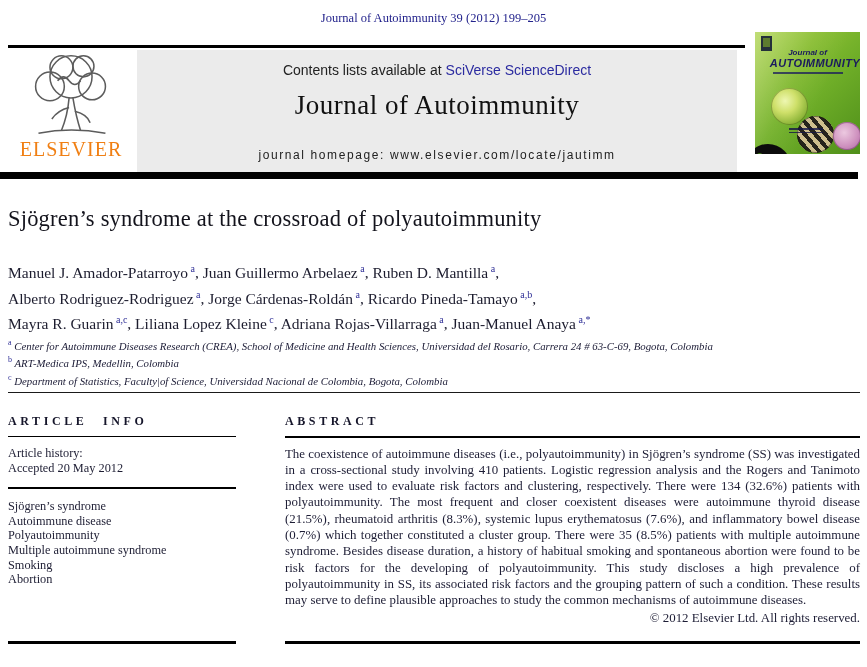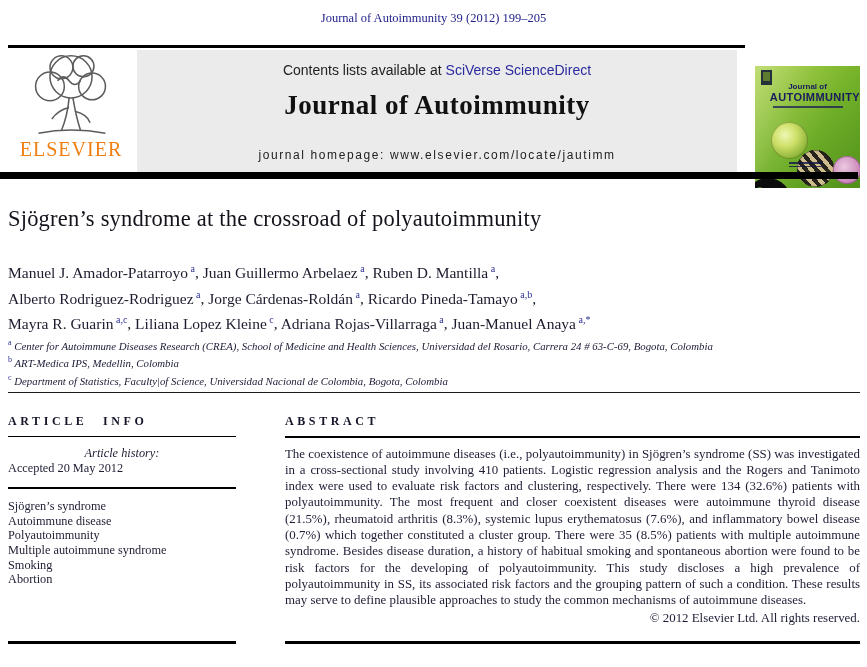--- a/index.html
+++ b/index.html
@@ -42,33 +42,34 @@
     position:absolute;top:50px;left:137px;width:600px;height:122px;
     background:var(--masthead-bg);
   }
   .contents-line{
     position:absolute;top:12px;left:0;width:100%;text-align:center;
     font-family:"Liberation Sans","DejaVu Sans",sans-serif;font-size:14px;color:#222;
   }
   .contents-line .link{color:var(--link-blue);cursor:pointer;}
   .mast-title{
     position:absolute;top:40px;left:0;width:100%;text-align:center;
-    font-size:27px;color:#111;letter-spacing:0.5px;font-weight:bold;
+    font-size:27px;color:#111;letter-spacing:0.5px;
   }
   .homepage{
     position:absolute;bottom:10px;left:0;width:100%;text-align:center;
     font-family:"Liberation Sans","DejaVu Sans",sans-serif;font-size:12px;color:#222;
     letter-spacing:1.6px;cursor:pointer;
   }
 
   
   .cover{
-    position:absolute;top:66px;left:755px;width:105px;height:122px;overflow:hidden;
+    position:absolute;top:32px;left:755px;width:105px;height:122px;overflow:hidden;
     background:linear-gradient(135deg,var(--cover-green1) 0%,var(--cover-green2) 55%,var(--cover-green3) 100%);
     cursor:pointer;
+    font-style:italic;
   }
   .cover-shine{position:absolute;top:0;left:0;width:100%;height:100%;
     background:linear-gradient(115deg,rgba(255,255,255,0.30) 0%,rgba(255,255,255,0.05) 38%,transparent 60%);}
   .cover-logo{position:absolute;top:4px;left:6px;width:11px;height:15px;background:#24303a;}
   .cover-logo::after{content:"";position:absolute;left:2px;top:2px;width:7px;height:9px;background:#5d7c2f;}
   .cover-t1{position:absolute;top:16px;left:0;width:100%;text-align:center;
     font-family:"Liberation Sans",sans-serif;font-size:8px;font-weight:bold;color:var(--cover-navy);}
   .cover-t2{position:absolute;top:25px;left:0;width:100%;text-align:right;
     font-family:"Liberation Sans",sans-serif;font-size:11px;font-weight:bold;letter-spacing:0.4px;color:var(--cover-navy);}
   .cover-subline{position:absolute;top:40px;left:18px;width:70px;height:2px;background:rgba(26,26,94,0.75);}
@@ -103,21 +104,21 @@
     font-style:italic;line-height:13.8px;color:#20203a;}
   .affils sup{font-size:8px;font-style:normal;color:#2e2e96;}
 
   
   .col-left{position:absolute;top:414px;left:8px;width:228px;font-size:12.3px;line-height:14.6px;}
   .col-right{position:absolute;top:414px;left:285px;width:575px;font-size:12.9px;}
   .sec-head{font-size:12px;font-weight:bold;letter-spacing:3.6px;word-spacing:9px;color:#15152a;}
   .head-rule{height:1.5px;background:#000;margin-top:7px;}
   .col-left .head-rule{margin-bottom:9px;}
   .col-right .head-rule{margin-bottom:8px;}
-  .italic{font-style:italic;text-align:center;}
+  .italic{}
   .mid-rule{height:2px;background:#000;margin:12px 0 10px 0;}
   .abstract-text{margin:0;text-align:justify;line-height:16.3px;color:#1d1d35;}
   .copyright{text-align:right;line-height:16.3px;margin-top:2px;color:#1d1d35;}
 </style>
 </head>
 <body>
 
 <div id="page">
 
   <div class="citation">Journal of Autoimmunity 39 (2012) 199–205</div>

